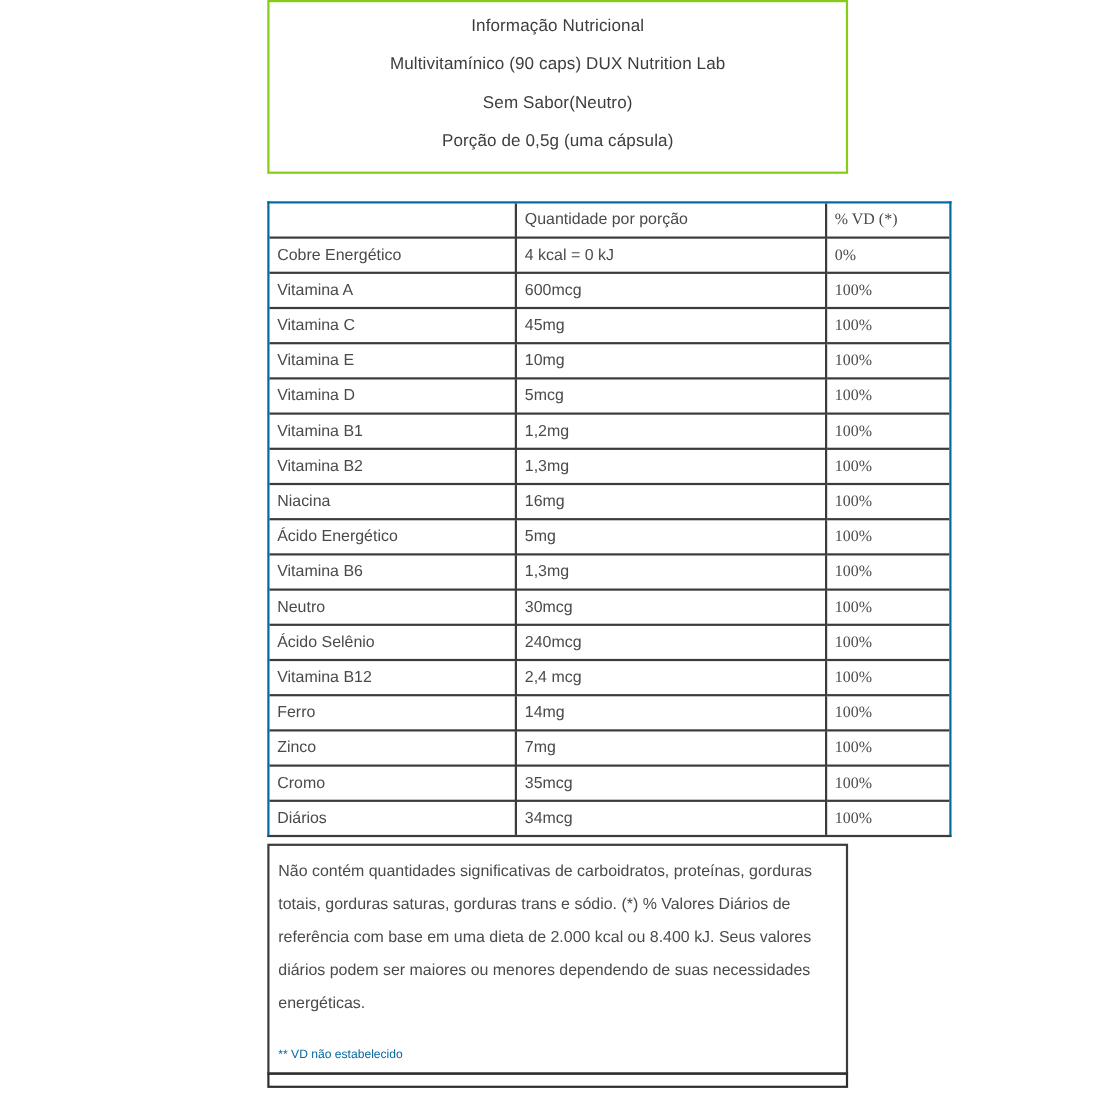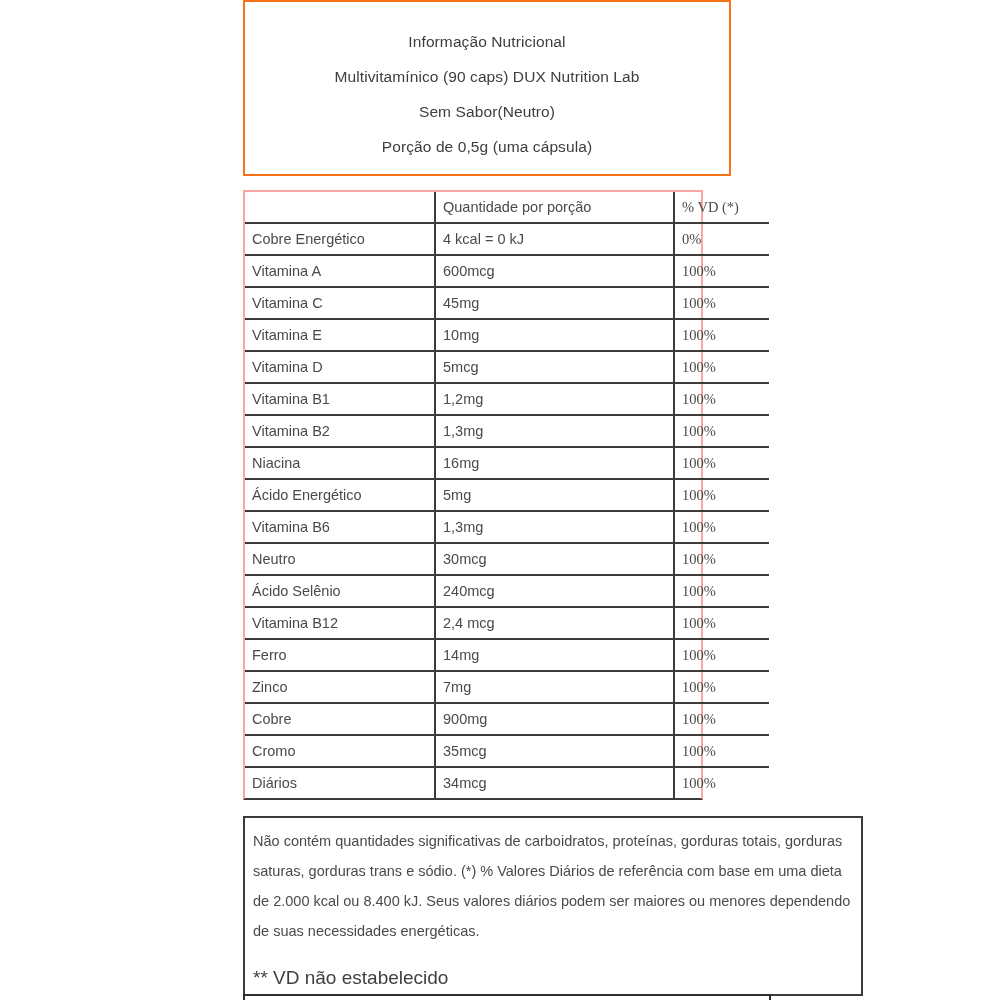--- a/index.html
+++ b/index.html
@@ -17,39 +17,39 @@
 
   #label {
     position: absolute;
     left: 243px;
     top: 0px;
     width: 528px;
   }
 
   
   .header-box {
-    border: 2px solid #f97316;
-    box-sizing: border-box;
-    width: 488px;
-    padding: 22px 0 10px 0;
+    border: 2px solid #84cc16;
+    box-sizing: border-box;
+    width: 528px;
+    padding: 4px 0 10px 0;
   }
   .header-line {
     text-align: center;
     font-size: 15.5px;
     line-height: 17px;
     color: #3d3d3d;
     padding: 9px 6px;
     letter-spacing: 0.1px;
   }
 
   
   .table-wrap {
-    margin-top: 14px;
-    width: 460px;
-    border: 2px solid #fca5a5;
+    margin-top: 25px;
+    width: 622px;
+    border: 2px solid #0369a1;
     border-bottom: 2px solid #3b3b3b;
     box-sizing: border-box;
   }
   table.nutri {
     border-collapse: collapse;
     width: 100%;
     table-layout: fixed;
   }
   table.nutri col.c1 { width: 190px; }
   table.nutri col.c2 { width: 239px; }
@@ -65,37 +65,37 @@
     padding: 0 0 0 7px;
     vertical-align: middle;
     white-space: nowrap;
     overflow: hidden;
   }
   table.nutri td:last-child { border-right: none; font-family: Liberation Serif, serif; }
   table.nutri tr:last-child td { border-bottom: none; }
 
   
   .footer-box {
-    margin-top: 16px;
-    width: 620px;
+    margin-top: 6px;
+    width: 528px;
     border: 2px solid #3b3b3b;
     box-sizing: border-box;
     padding: 8px 8px 6px 8px;
   }
   .foot-p {
     font-size: 14.5px;
     line-height: 30px;
     color: #4a4a4a;
     margin: 0;
   }
   .foot-gap { height: 22px; }
   .foot-vd {
-    font-size: 19px;
+    font-size: 11px;
     line-height: 20px;
-    color: #404040;
+    color: #0369a1;
     margin: 0;
   }
 
   
   .gluten-box {
     width: 528px;
     border: 2px solid #2e2e2e;
     border-top: 2px solid #2e2e2e;
     box-sizing: border-box;
     padding: 4px 8px 6px 8px;
@@ -196,25 +196,20 @@
           <td>Ferro</td>
           <td>14mg</td>
           <td>100%</td>
         </tr>
         <tr>
           <td>Zinco</td>
           <td>7mg</td>
           <td>100%</td>
         </tr>
         <tr>
-          <td>Cobre</td>
-          <td>900mg</td>
-          <td>100%</td>
-        </tr>
-        <tr>
           <td>Cromo</td>
           <td>35mcg</td>
           <td>100%</td>
         </tr>
         <tr>
           <td>Diários</td>
           <td>34mcg</td>
           <td>100%</td>
         </tr>
       </tbody>

